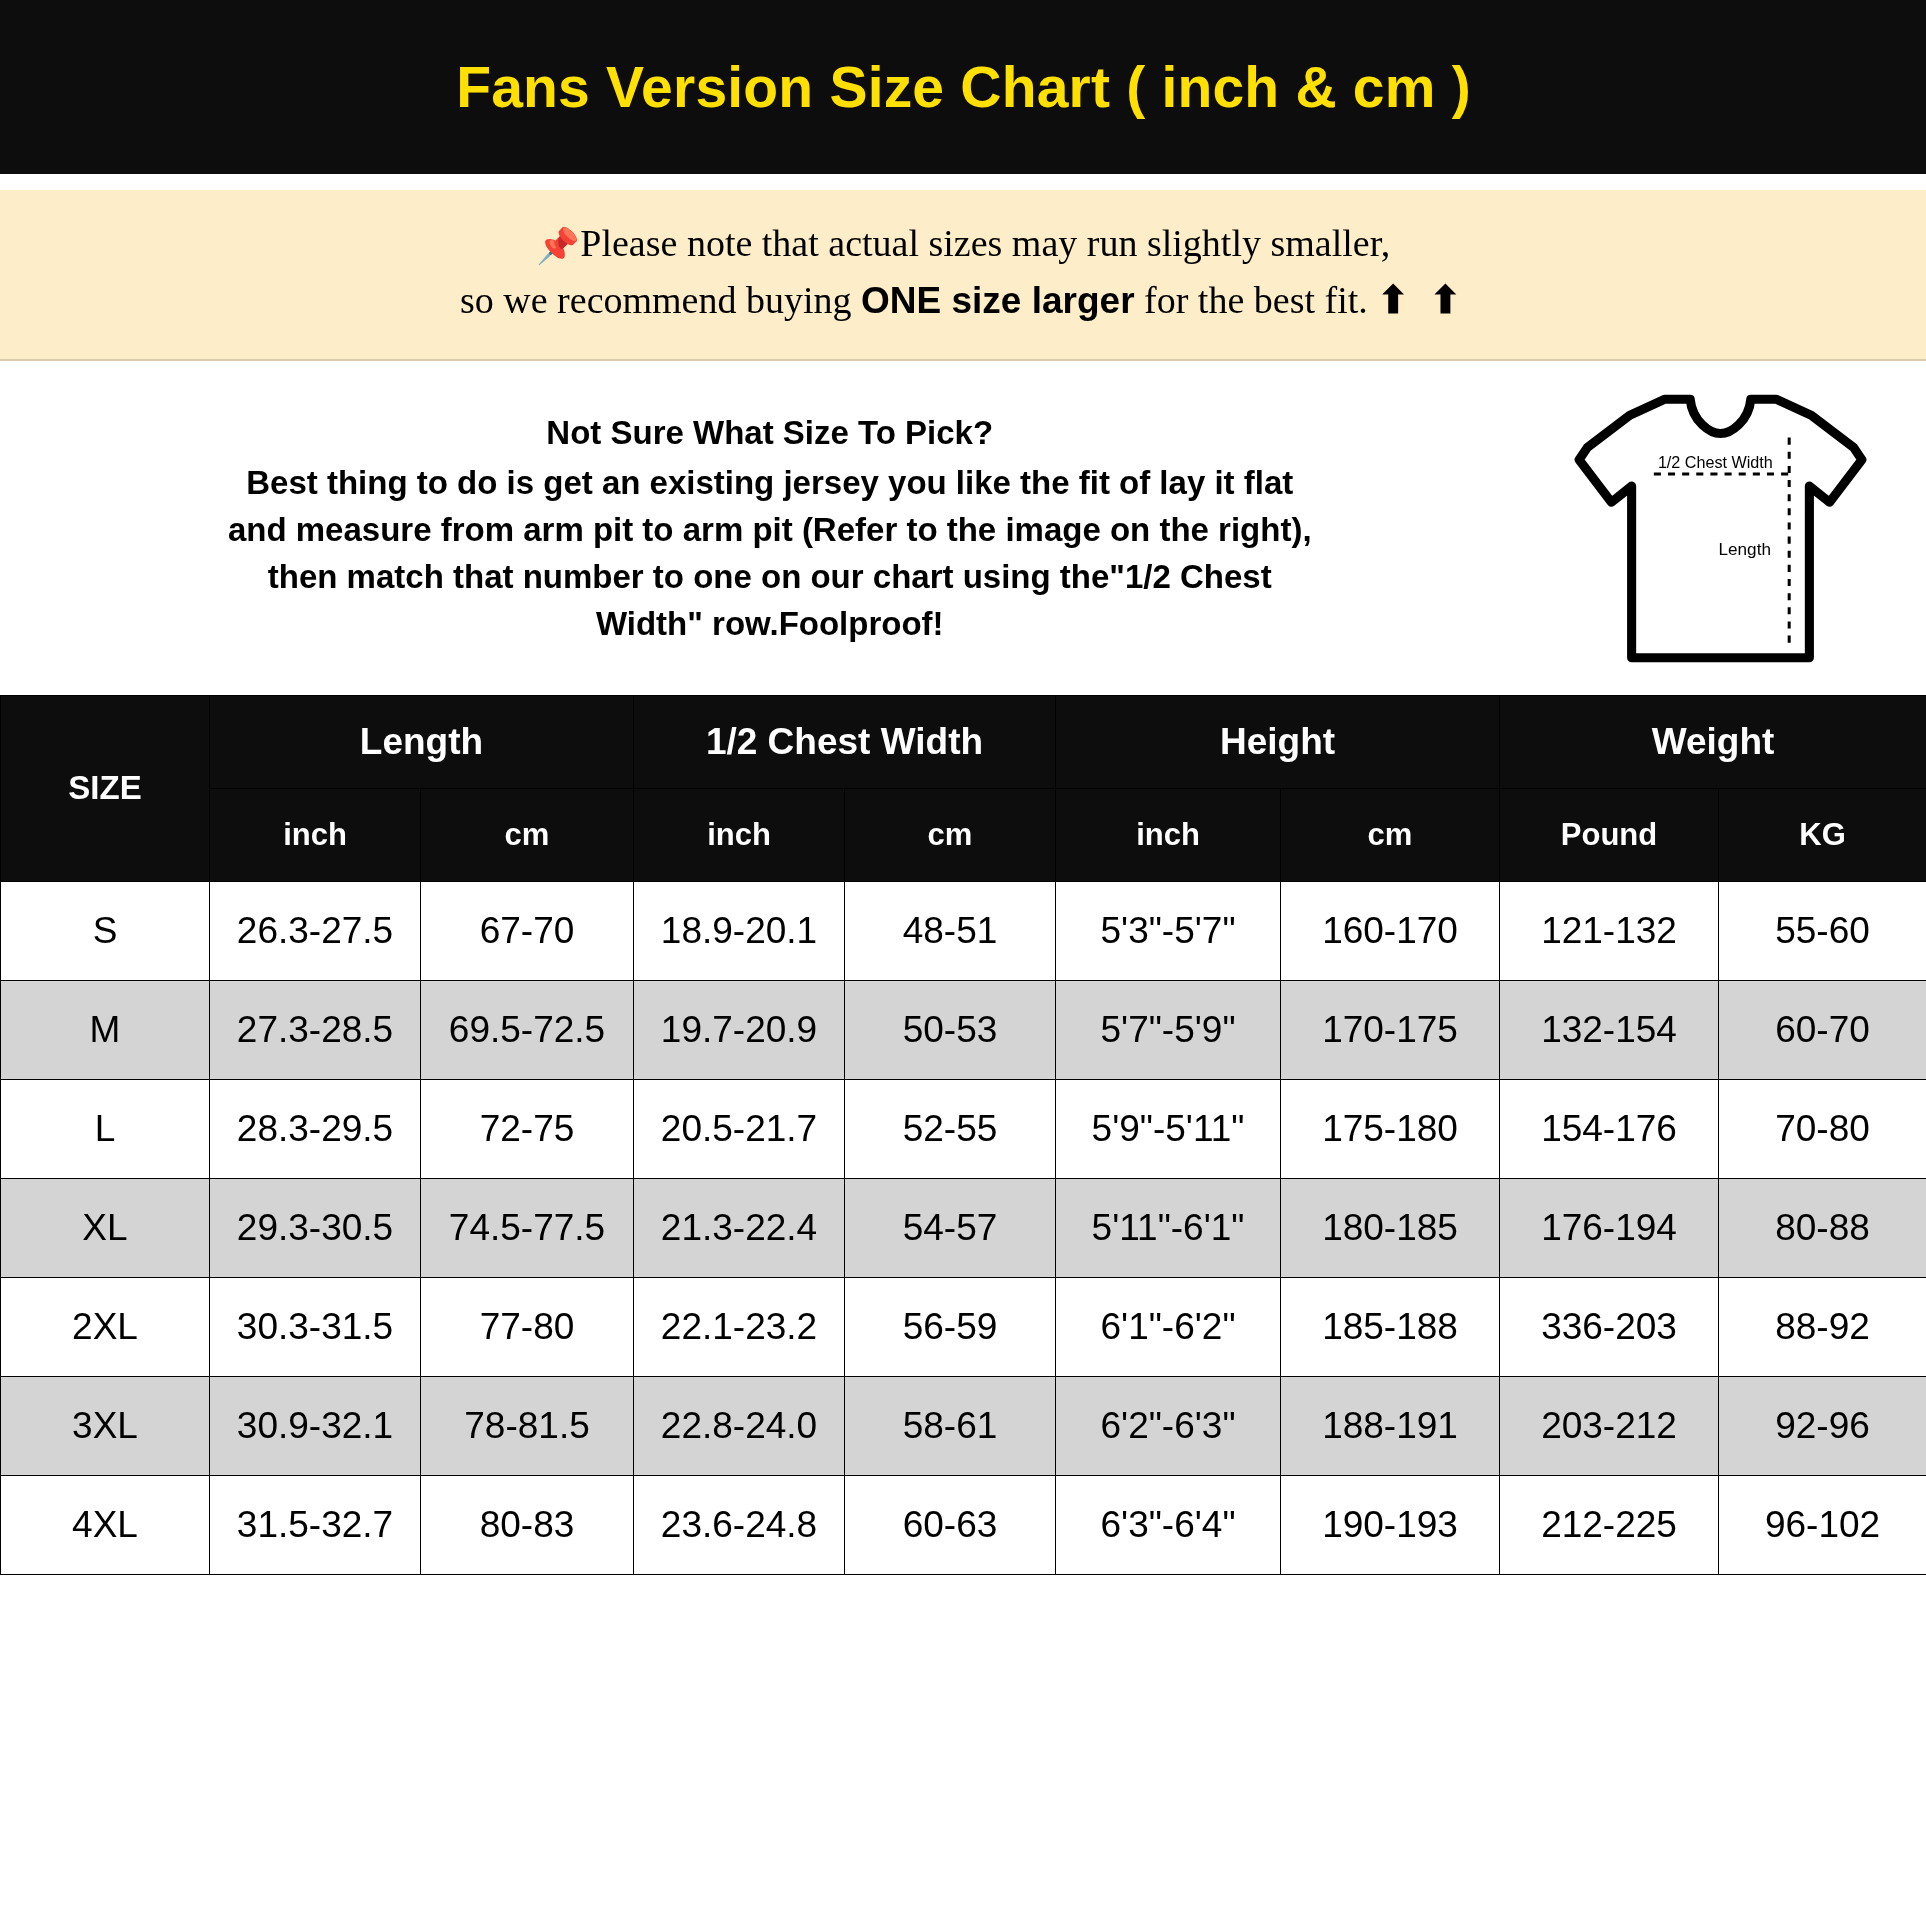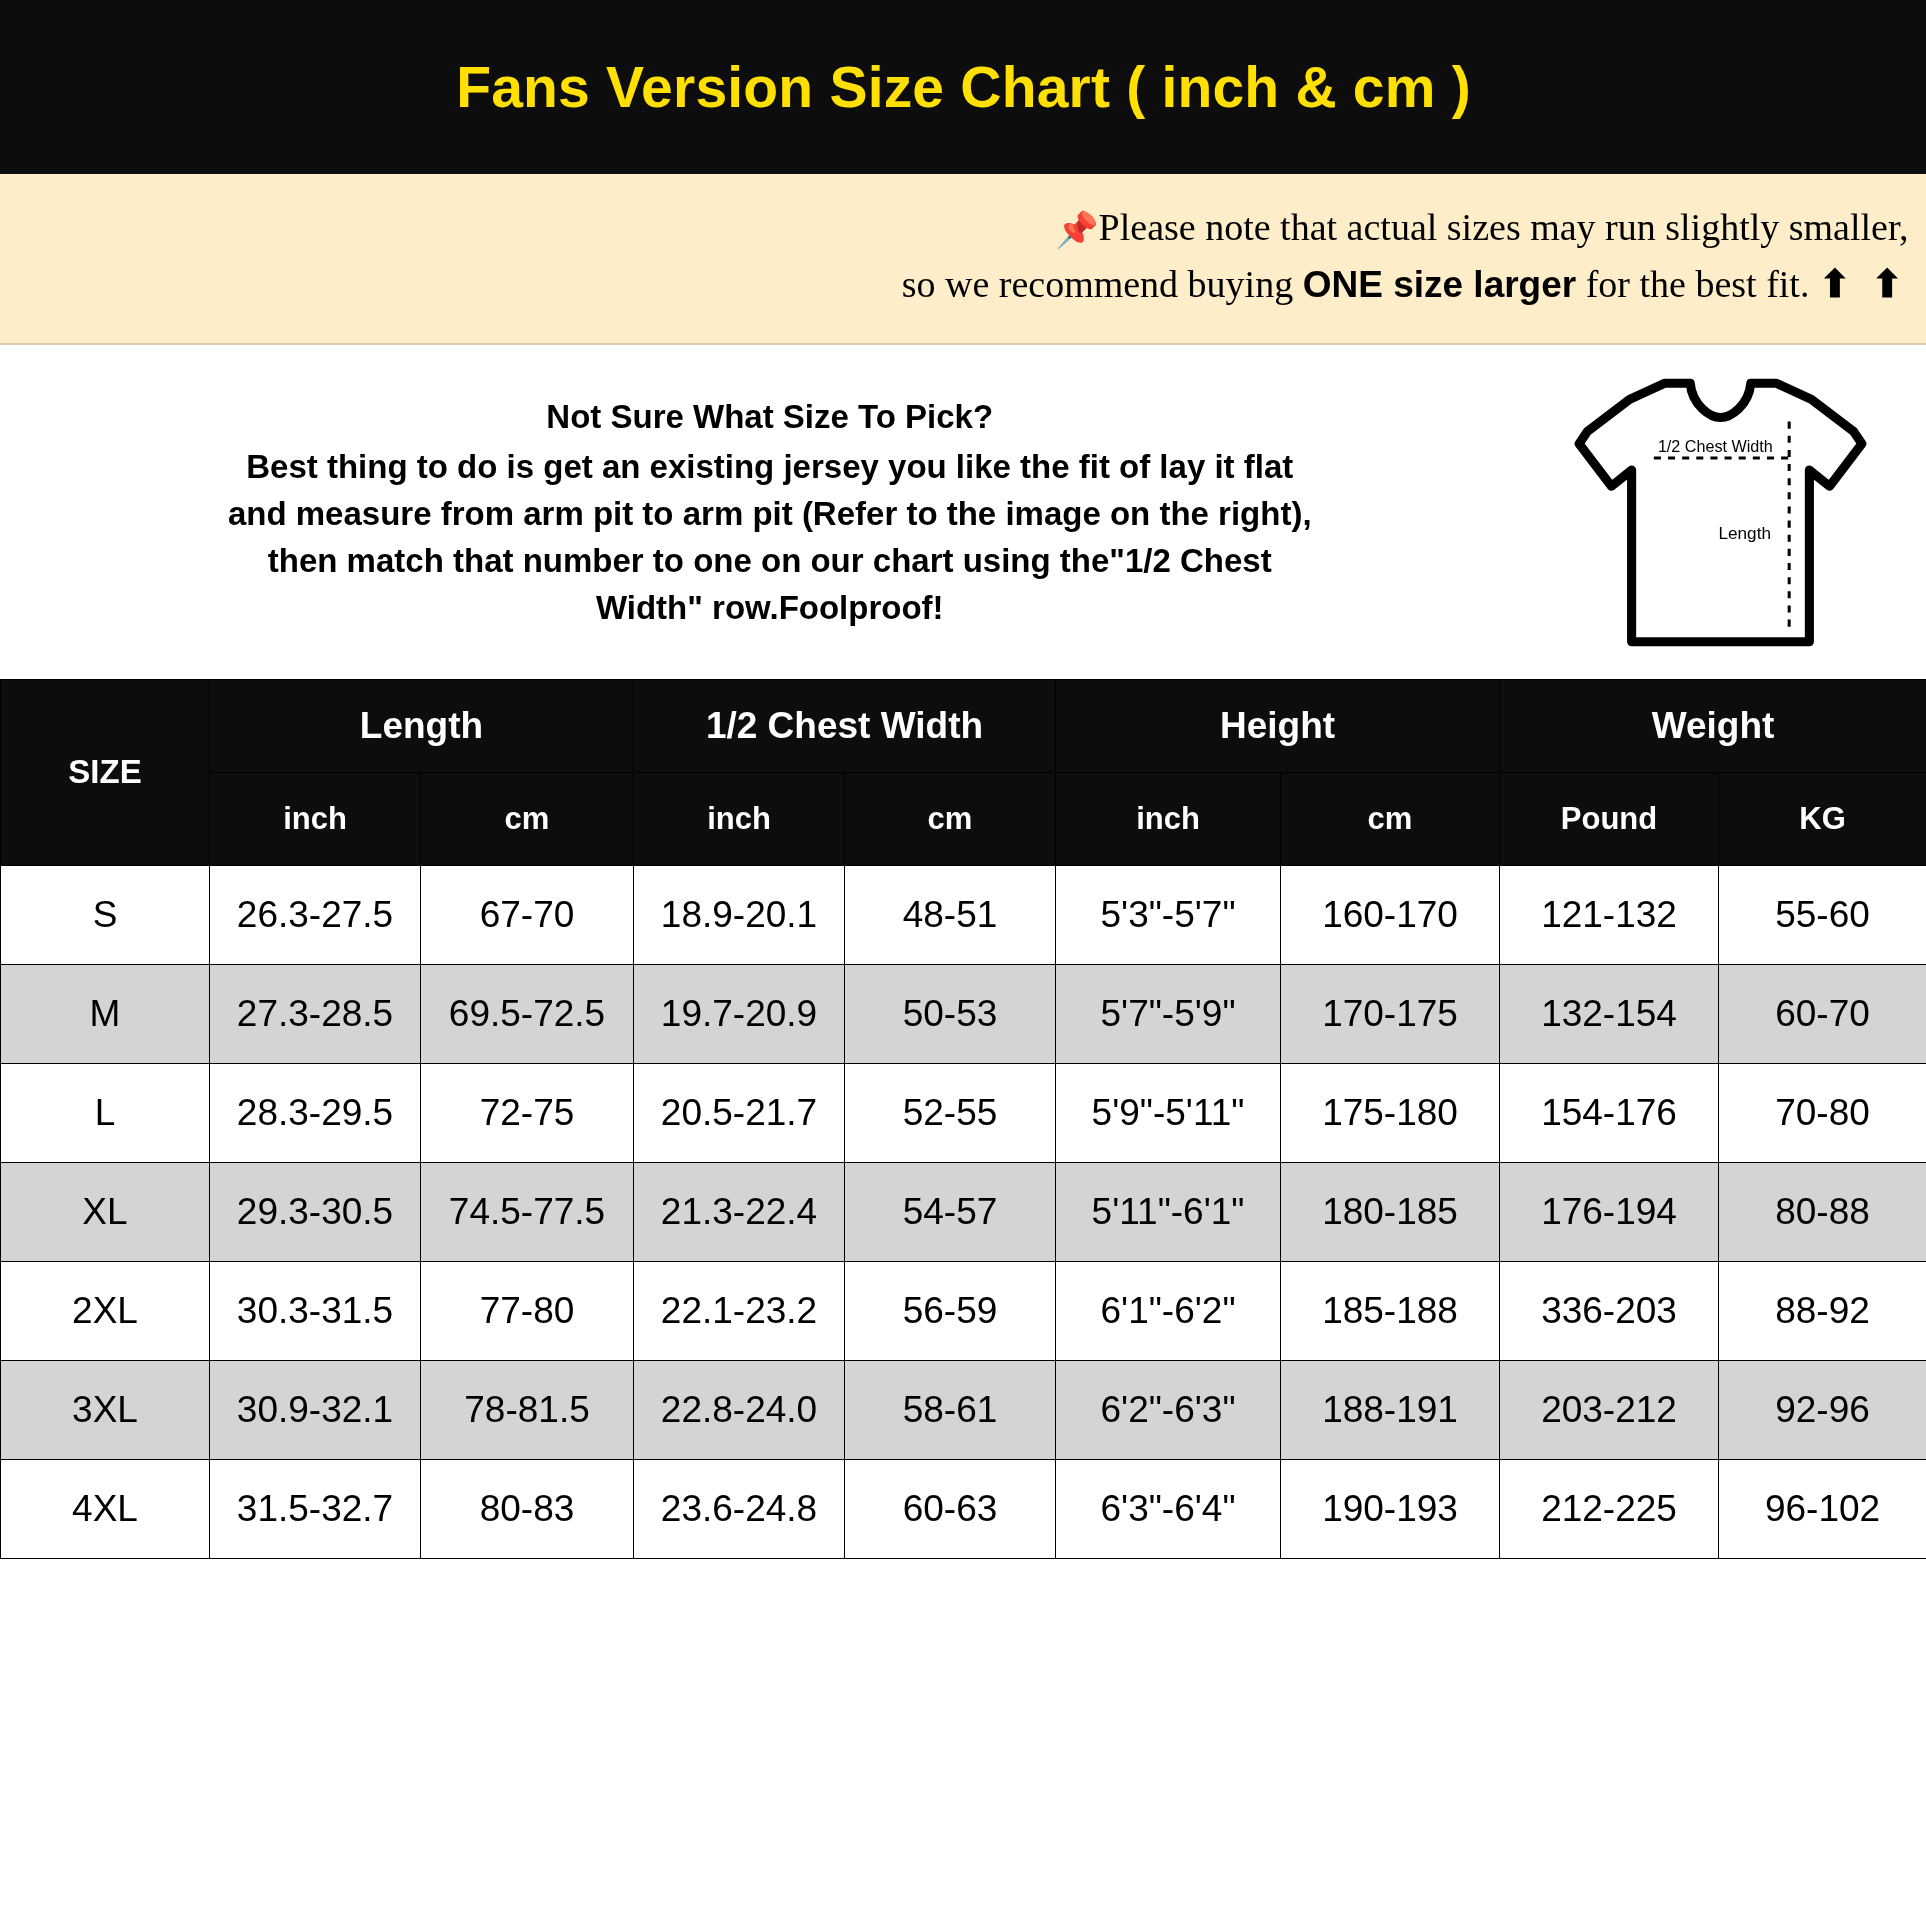--- a/index.html
+++ b/index.html
@@ -37,22 +37,23 @@
     font-weight: bold;
     letter-spacing: 0.2px;
     text-align: center;
     font-family: "Liberation Sans", sans-serif;
   }
 
   
   .note-band {
     background: #fdedc8;
     padding: 26px 18.4px 31px 18.4px;
-    text-align: right;
+    text-align: center;
     border-bottom: 2.8px solid #d9cdae;
+    margin-top: 16px;
   }
   .note-line {
     font-size: 38px;
     line-height: 1.45;
     font-family: "Liberation Serif", serif;
     color: #000;
   }
   .note-line .pin {
     font-size: 35px;
     vertical-align: -1.8px;

